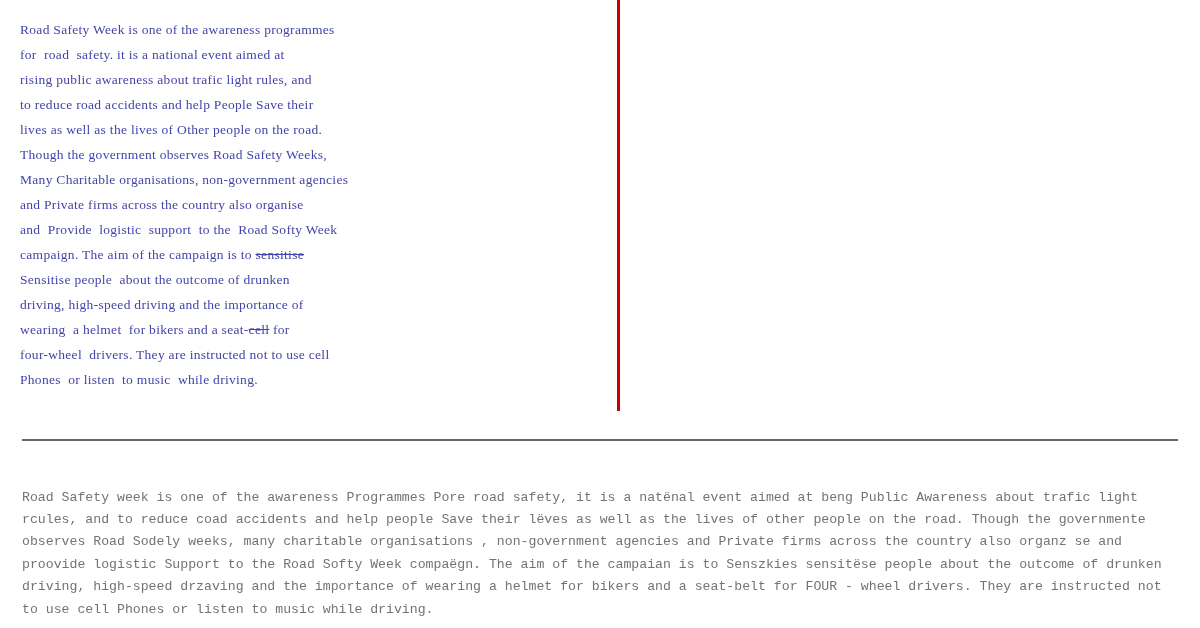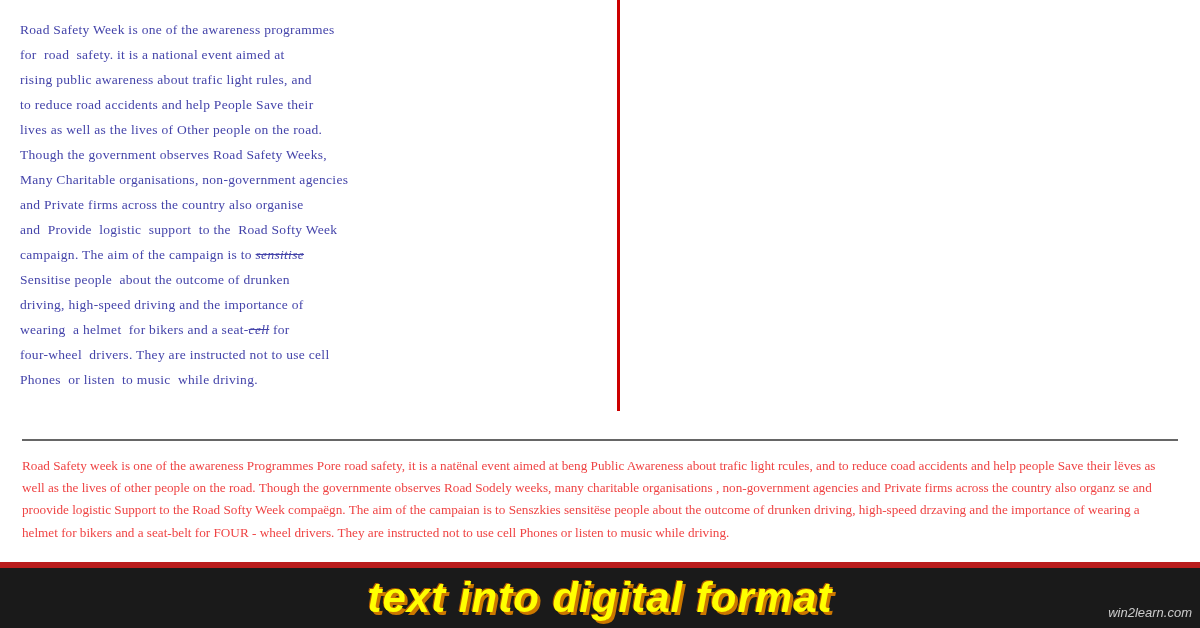--- a/index.html
+++ b/index.html
@@ -39,43 +39,43 @@
     .handwritten-text {
       font-family: 'Comic Sans MS', 'Segoe Script', cursive;
       font-size: 13.5px;
       color: #4444aa;
       line-height: 1.85;
       letter-spacing: 0.3px;
     }
 
     .handwritten-text .strikethrough {
       text-decoration: line-through;
-      font-style: italic;
     }
 
     .typed-panel {
       flex: 1;
       padding: 28px 22px 18px 22px;
       background: #fff;
       display: flex;
       flex-direction: column;
     }
 
     .typed-panel-line {
       width: 100%;
       height: 2px;
       background: #666;
       margin-bottom: 14px;
     }
 
     .typed-text {
-      font-family: Liberation Serif, serif;
+      font-family: Liberation Mono, monospace;
       font-size: 13.2px;
-      color: #ef4444;
+      color: #737373;
       line-height: 1.7;
+      margin-top: 32px;
     }
 
     .bottom-section {
       height: 165px;
       background: #1a1a1a;
       display: flex;
       flex-direction: column;
       align-items: center;
       justify-content: center;
       position: relative;

